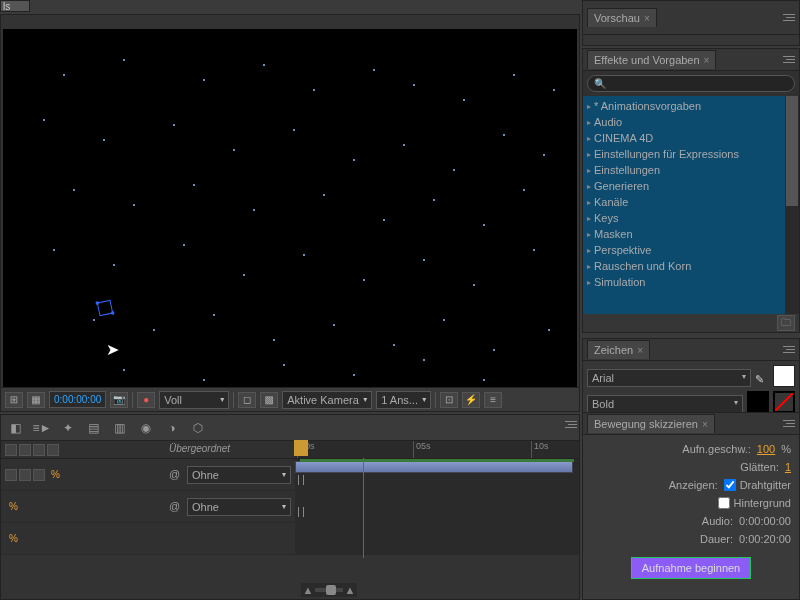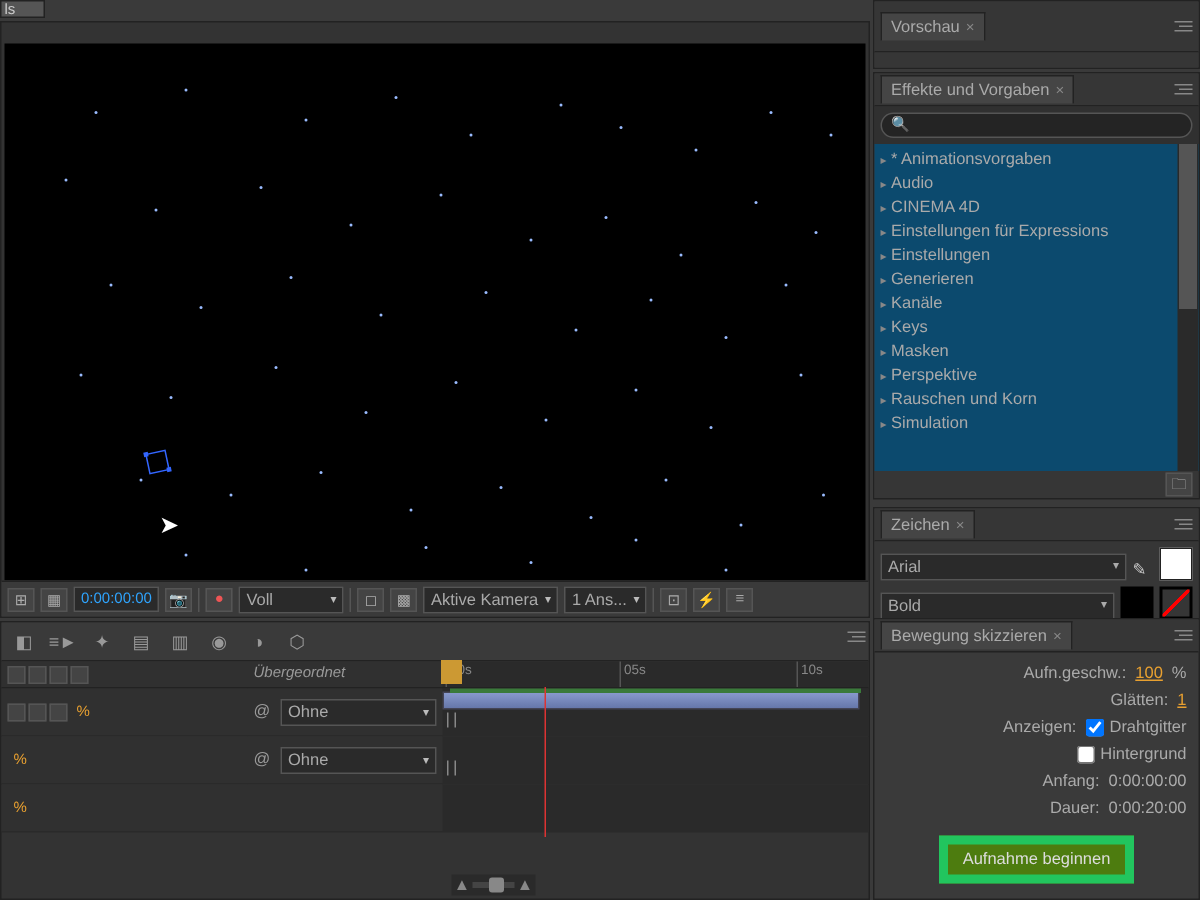--- a/index.html
+++ b/index.html
@@ -88,21 +88,21 @@
 #tl-zoom .ztrack{flex:1;height:4px;background:#444;position:relative}
 #tl-zoom .zthumb{position:absolute;left:40%;width:10px;height:10px;top:-3px;background:#888;border-radius:2px}
 
 #motion-panel{position:absolute;right:0;top:412px;width:218px;height:188px;border:1px solid #222;background:#3a3a3a}
 #motion-body{padding:8px;display:flex;flex-direction:column;gap:6px}
 .mrow{display:flex;align-items:center;justify-content:flex-end;gap:6px}
 .mlabel{font-size:11px}
 .mval{color:#e8a030;font-size:11px;text-decoration:underline;cursor:pointer}
 .chk{display:flex;align-items:flex-start;gap:4px;font-size:11px}
 .chk input{width:12px;height:12px}
-#record-btn{background:#4d7c0f;border:6px solid #22c55e;padding:4px 10px;color:#ddd;cursor:pointer;font-size:11px;margin:6px auto 12px;display:block}
+#record-btn{background:#8b5cf6;border:1px solid #22c55e;padding:4px 10px;color:#ddd;cursor:pointer;font-size:11px;margin:6px auto 12px;display:block}
 </style>
 </head>
 <body>
 
 <div id="top-left">ls</div>
 
 <div id="comp-area">
   <div id="viewport">
     <div id="selected-box"></div>
     <div id="cursor">➤</div>
@@ -408,21 +408,21 @@
           <span>Drahtgitter</span>
         </label>
       </div>
     <div class="mrow">
         <label class="chk">
           <input type="checkbox" style="">
           <span>Hintergrund</span>
         </label>
       </div>
     <div class="mrow">
-        <span class="mlabel">Anfang:</span> 
+        <span class="mlabel">Audio:</span> 
         <span>0:00:00:00</span>
       </div>
     <div class="mrow">
         <span class="mlabel">Dauer:</span> 
         <span>0:00:20:00</span>
       </div>
     <button id="record-btn">Aufnahme beginnen</button>
   </div>
 </div>
 

